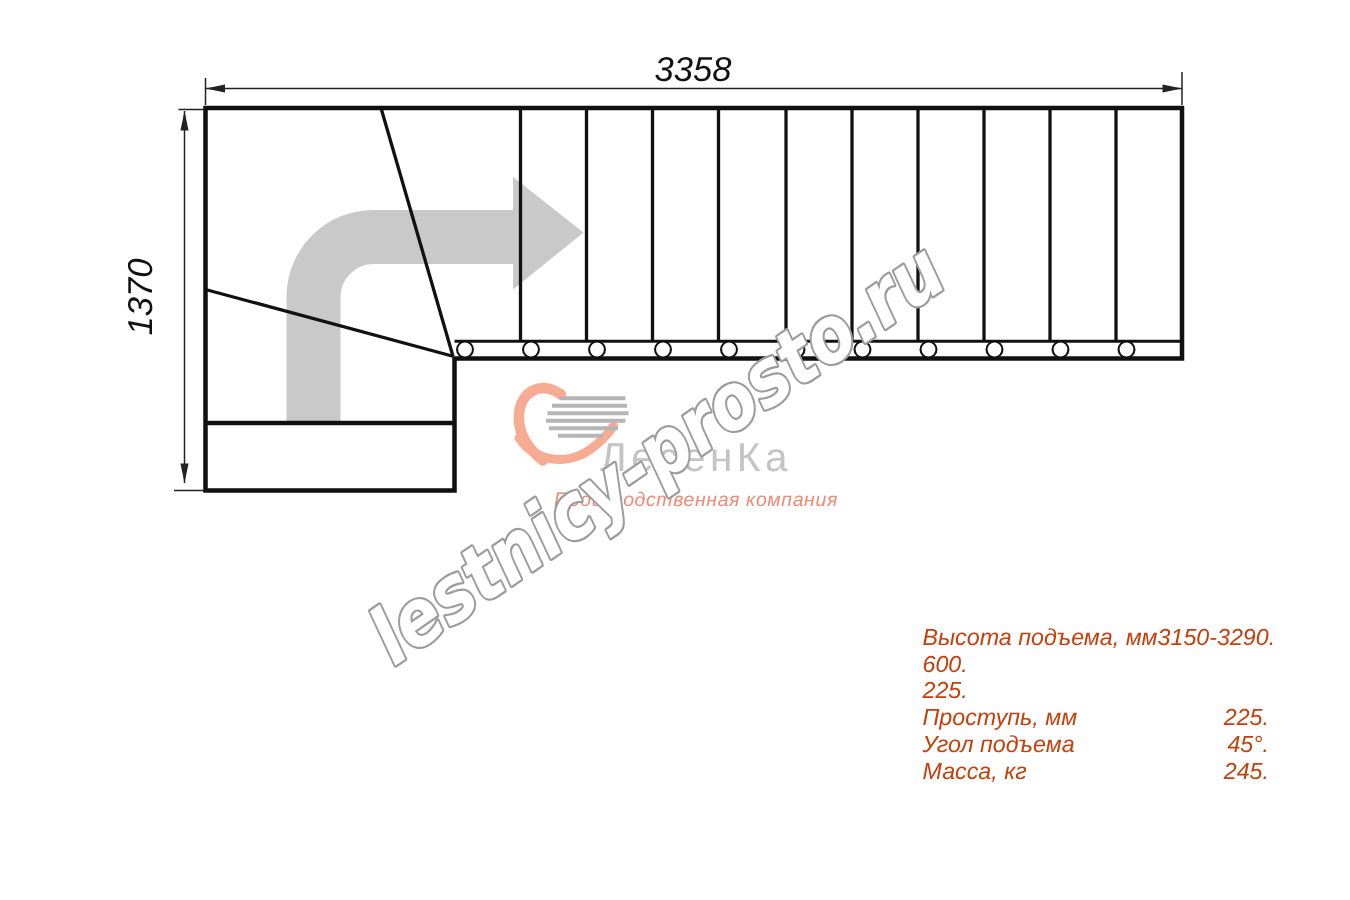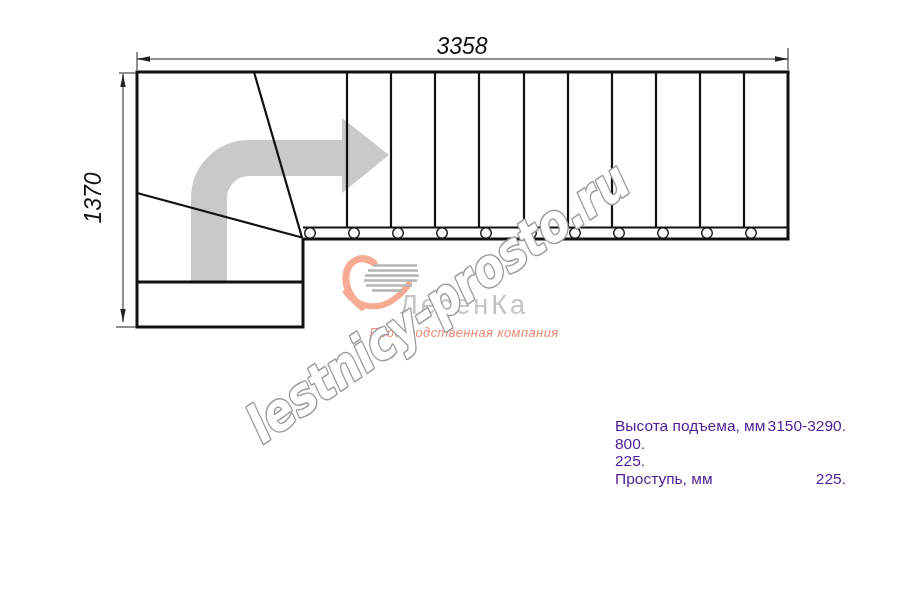--- a/index.html
+++ b/index.html
@@ -7,21 +7,21 @@
     position:relative;width:900px;height:600px;background:#ffffff;overflow:hidden;
     font-family:"Liberation Sans",sans-serif;
   }
   #stage svg{position:absolute;top:0;left:0;}
   .dim-text{font-family:"Liberation Sans",sans-serif;font-style:italic;font-size:23px;fill:#111;}
   .brand-text{font-family:"Liberation Sans",sans-serif;font-size:27px;letter-spacing:3px;}
   .subtitle-text{font-family:"Liberation Sans",sans-serif;font-style:italic;font-size:13px;letter-spacing:.4px;}
   .wm-text{font-family:"DejaVu Sans",sans-serif;font-weight:bold;font-style:italic;font-size:52px;}
   #spec-table{
     position:absolute;left:615px;top:417px;width:231px;
-    font-size:15.5px;color:#4c1d95;line-height:17.7px;
+    font-style:italic;font-size:15.5px;color:#c2410c;line-height:17.7px;
   }
   .spec-row{display:flex;justify-content:space-between;}
   .spec-label{white-space:nowrap;}
   .spec-value{white-space:nowrap;text-align:right;}
 </style>
 </head>
 <body>
 
 <div id="stage">
 
@@ -107,28 +107,36 @@
     <text x="464" y="314" text-anchor="middle" class="brand-text" fill="#c4c4c4">ЛесенКа</text>
     <text x="464" y="337" text-anchor="middle" class="subtitle-text" fill="#ef8a76">Производственная компания</text>
   </svg>
 
   <div id="spec-table">
     <div class="spec-row">
       <span class="spec-label">Высота подъема, мм</span>
       <span class="spec-value">3150-3290.</span>
     </div>
     <div class="spec-row">
-      <span class="spec-value">800.</span>
+      <span class="spec-value">600.</span>
     </div>
     <div class="spec-row">
       <span class="spec-value">225.</span>
     </div>
     <div class="spec-row">
       <span class="spec-label">Проступь, мм</span>
       <span class="spec-value">225.</span>
+    </div>
+    <div class="spec-row">
+      <span class="spec-label">Угол подъема</span>
+      <span class="spec-value">45°.</span>
+    </div>
+    <div class="spec-row">
+      <span class="spec-label">Масса, кг</span>
+      <span class="spec-value">245.</span>
     </div>
   </div>
 
   <svg width="900" height="600" viewBox="0 0 900 600">
     <text x="448" y="317" text-anchor="middle" class="wm-text" transform="rotate(-34.5 448 317)" textLength="450" lengthAdjust="spacingAndGlyphs" stroke-width="3" paint-order="stroke" stroke-linejoin="round" fill="#ffffff" stroke="#9c9c9c">lestnicy-prosto.ru</text>
   </svg>
 
 </div>
 
 </body></html>

